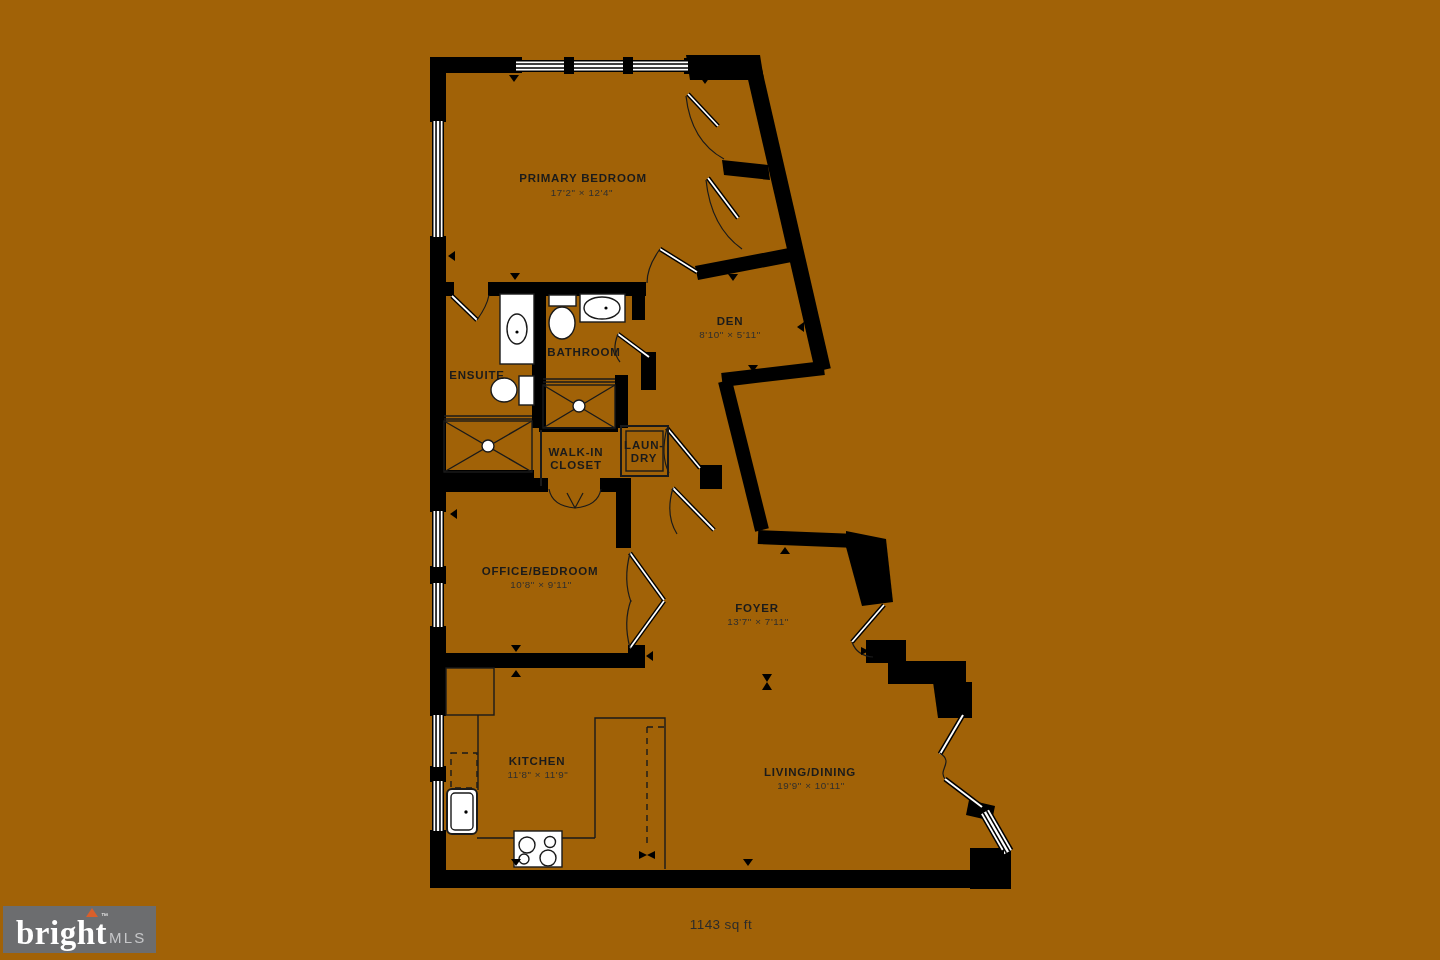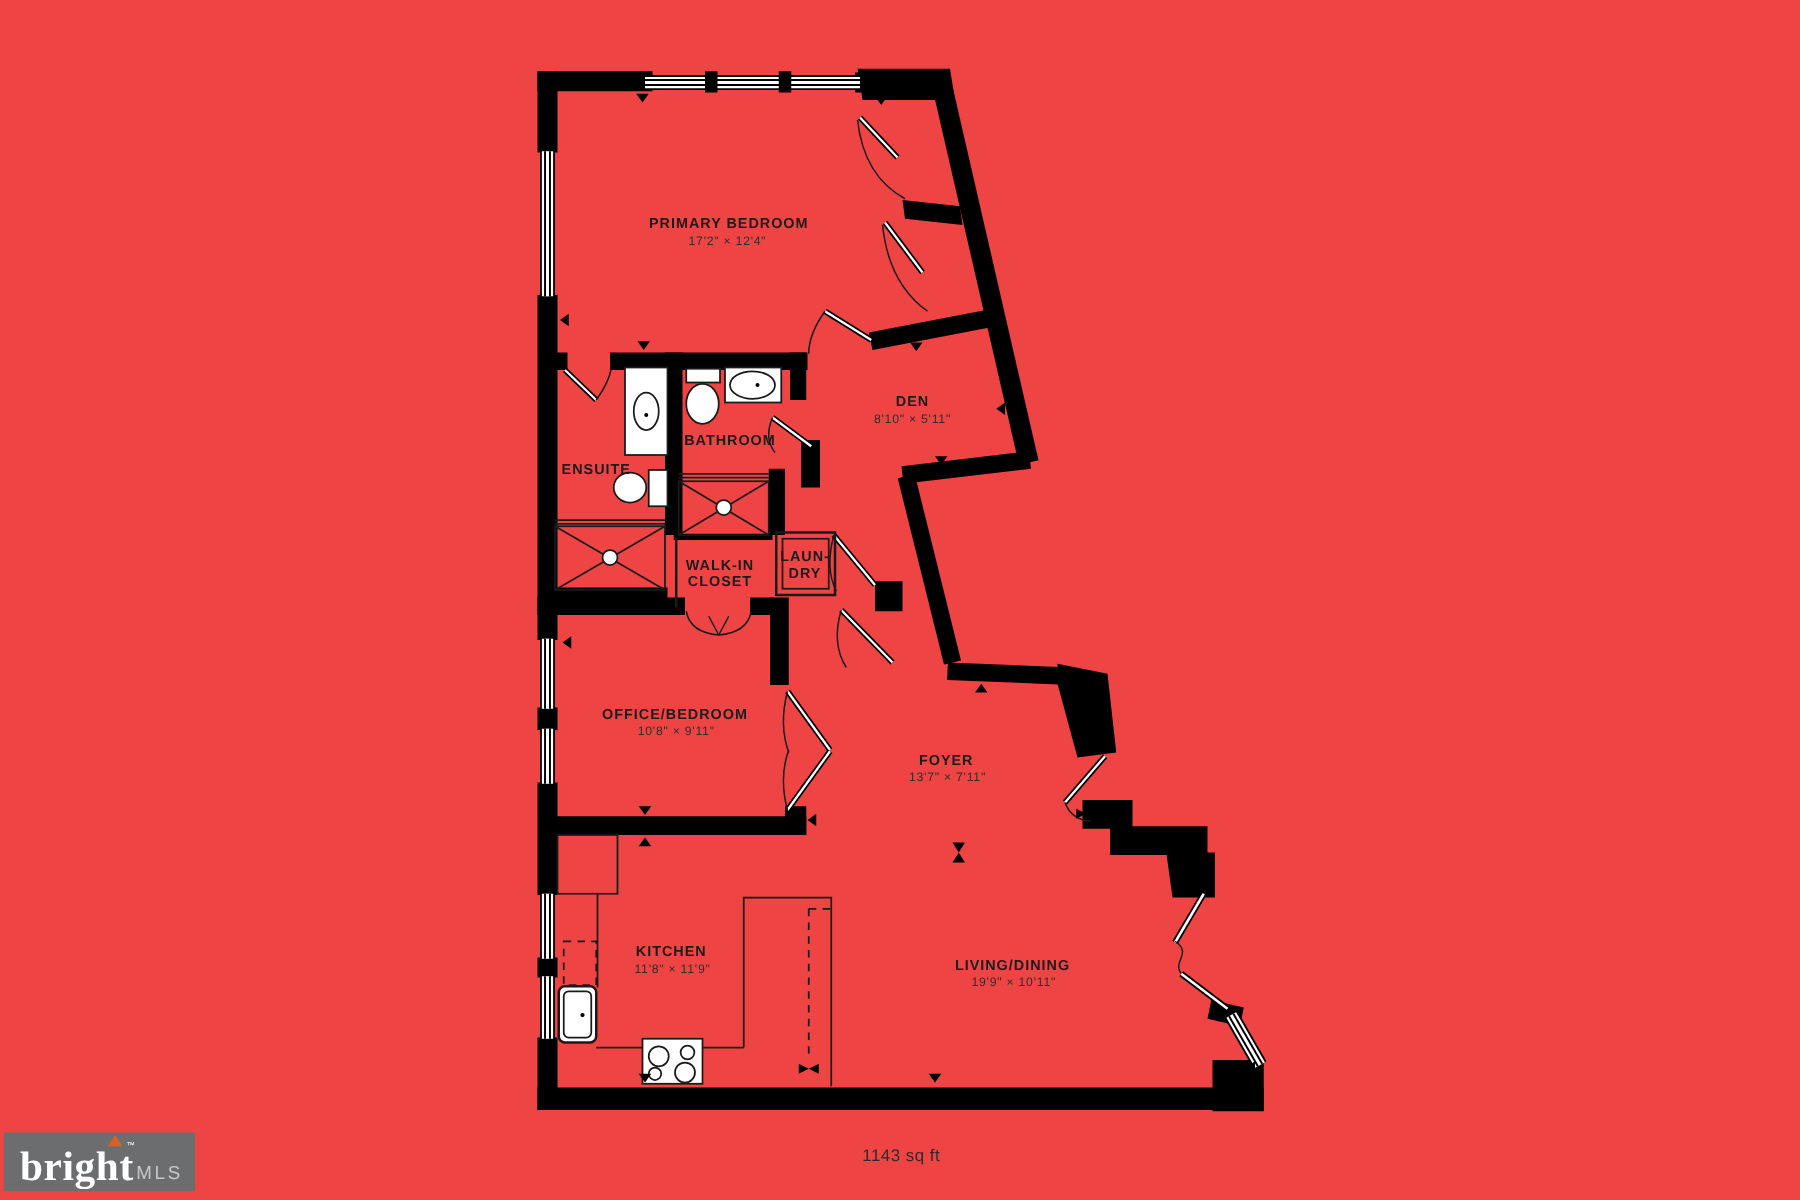--- a/index.html
+++ b/index.html
@@ -1,16 +1,16 @@
 <!DOCTYPE html>
 <html><head>
 <meta charset="utf-8">
 <style>
   html,body{margin:0;padding:0;background:#ffffff;}
-  .stage{position:relative;width:1440px;height:960px;background:#ef4444;overflow:hidden;
+  .stage{position:relative;width:1440px;height:960px;background:#a16207;overflow:hidden;
          font-family:"Liberation Sans", sans-serif;}
   svg text{font-family:"Liberation Sans", sans-serif;}
   .room-name{font-size:11.5px;font-weight:700;letter-spacing:.8px;fill:#1b1b1b;}
   .room-dims{font-size:9.8px;font-weight:400;letter-spacing:.6px;fill:#2e2e2e;}
   .area-text{font-size:13.5px;font-weight:400;letter-spacing:.4px;fill:#2b2b2b;}
   .logo-brand{font-family:"Liberation Serif", serif;font-size:33px;font-weight:700;fill:#ffffff;letter-spacing:.5px;}
   .logo-tm{font-size:7px;fill:#ffffff;}
   .logo-suffix{font-size:15px;font-weight:400;letter-spacing:2.2px;fill:#c6c7c9;}
   .w16{stroke:#000;stroke-width:16;fill:none;}
   .w14{stroke:#000;stroke-width:14;fill:none;}

